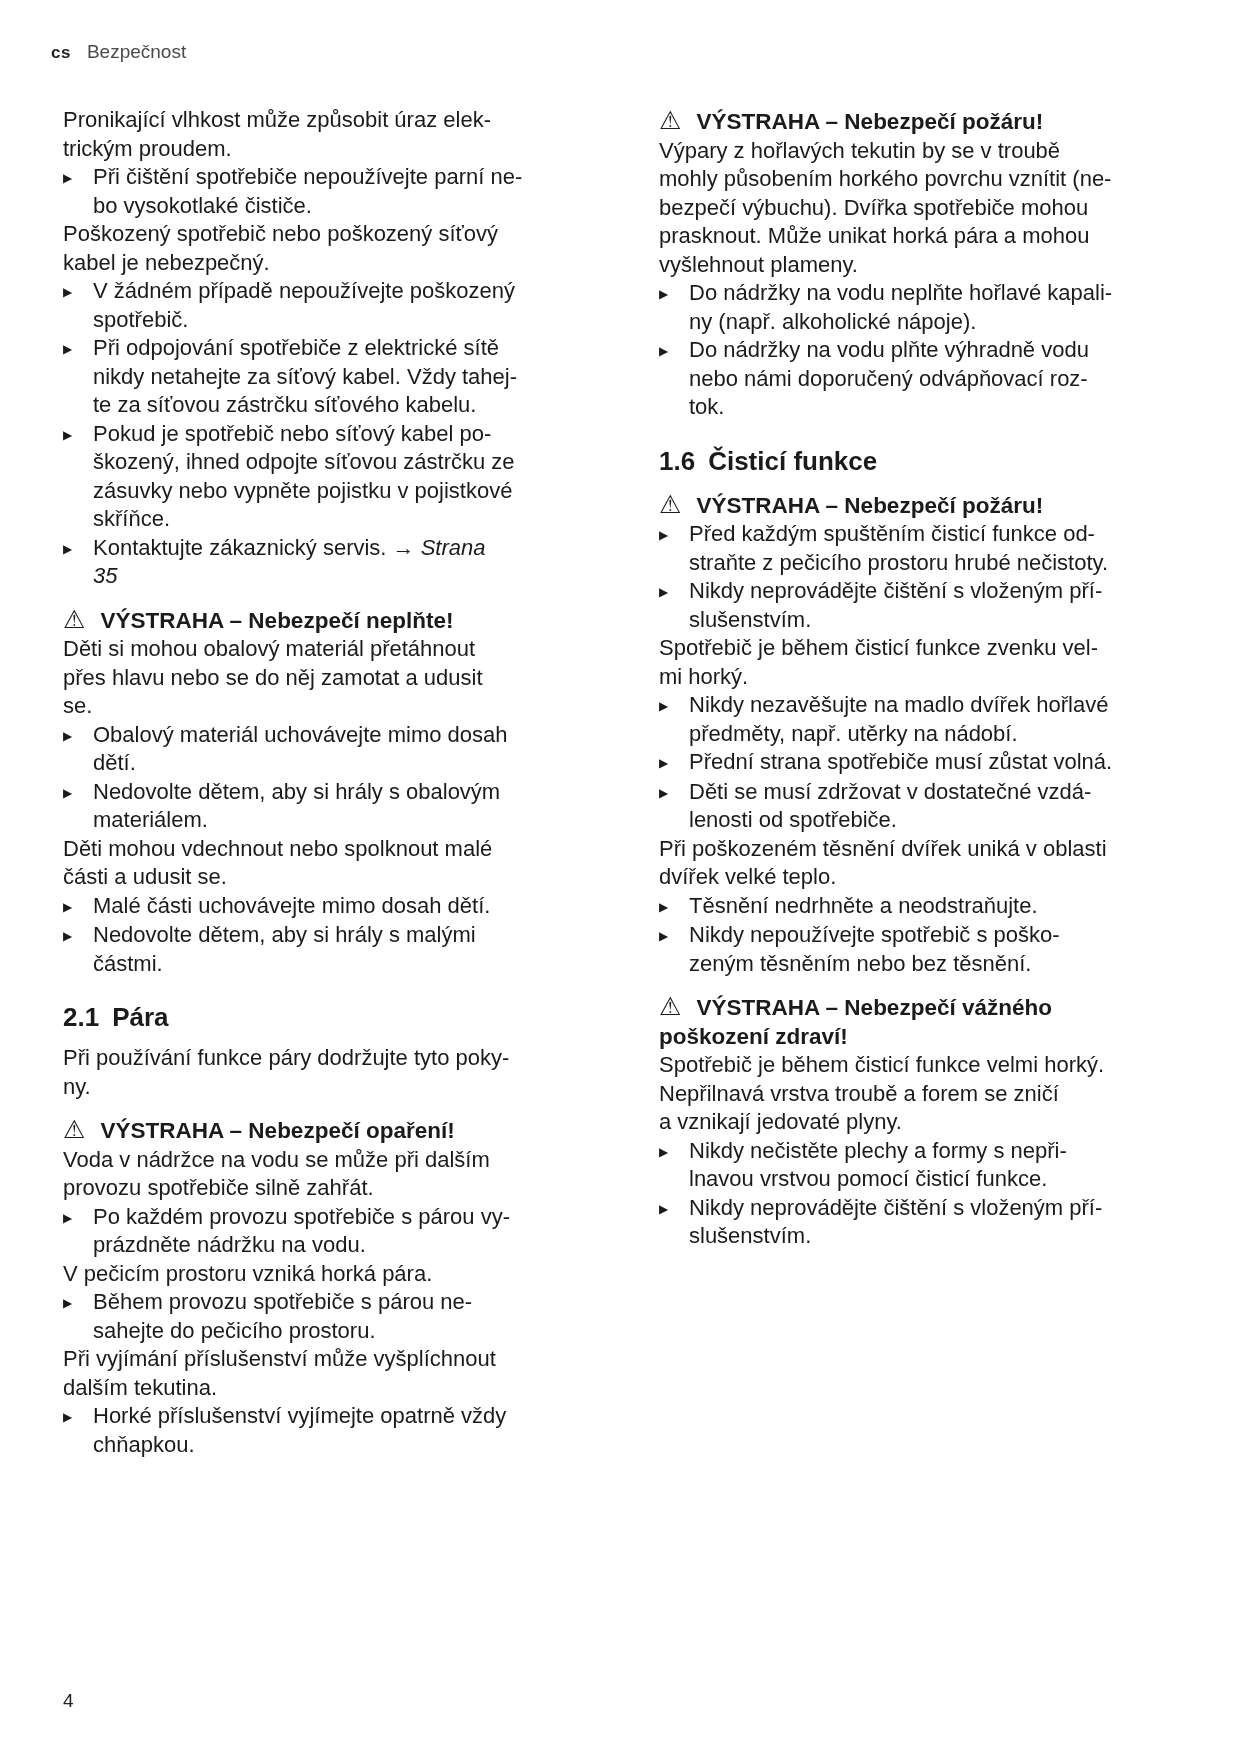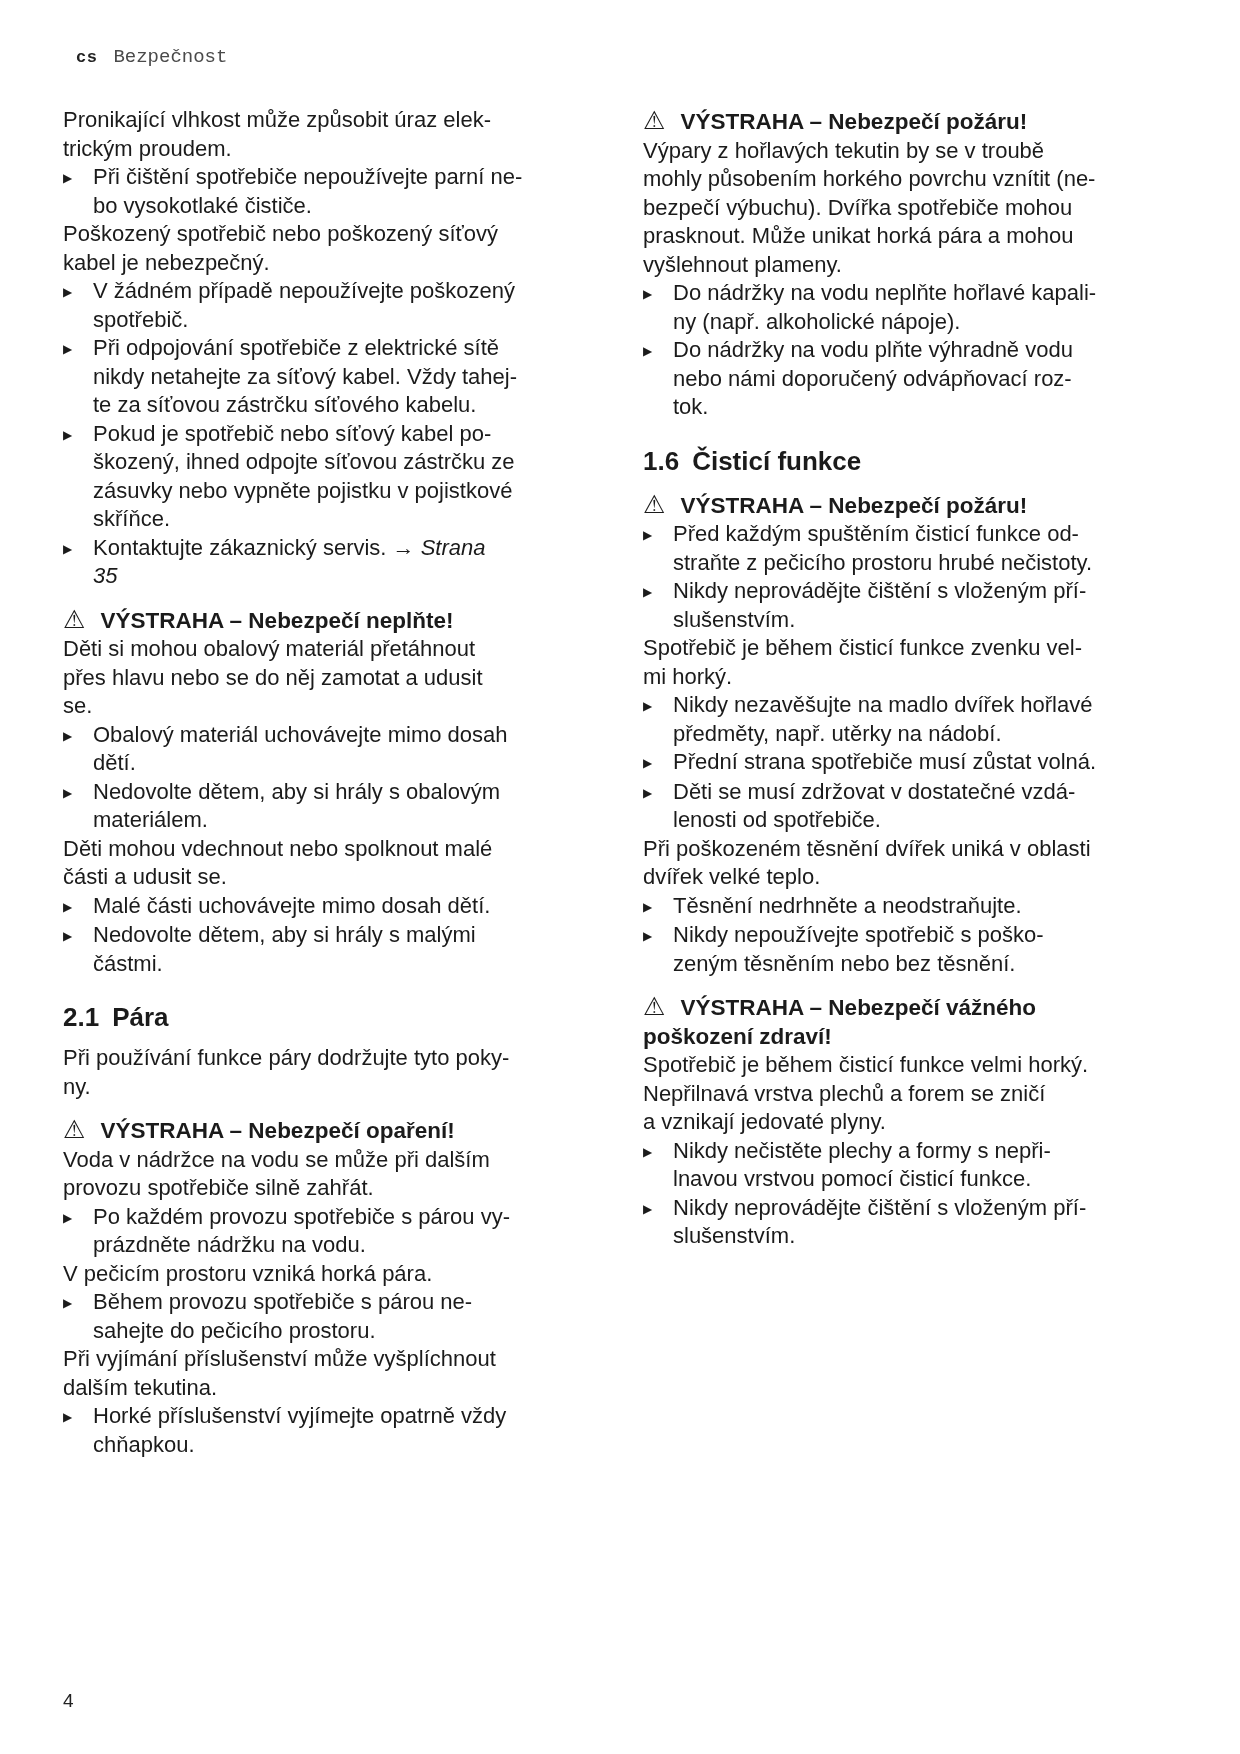--- a/index.html
+++ b/index.html
@@ -3,24 +3,24 @@
 <meta charset="utf-8">
 <style>
   html,body{margin:0;padding:0;}
   body{
     width:1240px;height:1754px;background:#ffffff;
     font-family:"Liberation Sans","DejaVu Sans",sans-serif;
     color:#1b1b1b;
     -webkit-font-smoothing:antialiased;
   }
   .page{position:relative;width:1240px;height:1754px;background:#fff;overflow:hidden;}
-  .page-header{position:absolute;top:42px;left:76px;font-size:19px;line-height:30px;font-family:Liberation Mono, monospace;}
+  .page-header{position:absolute;top:42px;left:51px;font-size:19px;line-height:20px;}
   .lang-code{font-weight:bold;font-size:17px;letter-spacing:.5px;margin-right:16px;color:#222;}
   .chapter-title{color:#4a4a4a;}
-  .content{position:absolute;top:106px;left:63px;display:flex;gap:56px;}
+  .content{position:absolute;top:106px;left:63px;display:flex;gap:72px;}
   .col{width:524px;font-size:22px;line-height:28.5px;}
   .col > :first-child{margin-top:0;}
   p.para{margin:0;white-space:pre-line;}
   .bullet{display:flex;margin:0;}
   .bullet .marker{flex:0 0 30px;font-size:12px;line-height:28.5px;padding-top:1px;color:#1b1b1b;}
   .bullet .btext{flex:1;white-space:pre-line;}
   .warning-heading{margin:14px 0 0 0;font-weight:bold;white-space:pre-line;font-size:22.5px;}
   .warning-heading .warn-icon{font-weight:400;font-size:25px;margin-right:15px;white-space:normal;}
   h2.section-heading{font-size:26px;font-weight:bold;margin:24px 0 12px 0;line-height:30px;}
   h2.section-heading .sec-num{margin-right:13px;}
@@ -173,21 +173,21 @@
           <span class="btext">Těsnění nedrhněte a neodstraňujte.</span>
         </div>
         <div class="bullet">
           <span class="marker">▶</span>
           <span class="btext">Nikdy nepoužívejte spotřebič s poško-
 zeným těsněním nebo bez těsnění.</span>
         </div>
         <p class="warning-heading"><span class="warn-icon">⚠</span><span>VÝSTRAHA – Nebezpečí vážného
 poškození zdraví!</span></p>
         <p class="para">Spotřebič je během čisticí funkce velmi horký.
-Nepřilnavá vrstva plechů a forem se zničí
+Nepřilnavá vrstva troubě a forem se zničí
 a vznikají jedovaté plyny.</p>
         <div class="bullet">
           <span class="marker">▶</span>
           <span class="btext">Nikdy nečistěte plechy a formy s nepři-
 lnavou vrstvou pomocí čisticí funkce.</span>
         </div>
         <div class="bullet">
           <span class="marker">▶</span>
           <span class="btext">Nikdy neprovádějte čištění s vloženým pří-
 slušenstvím.</span>

